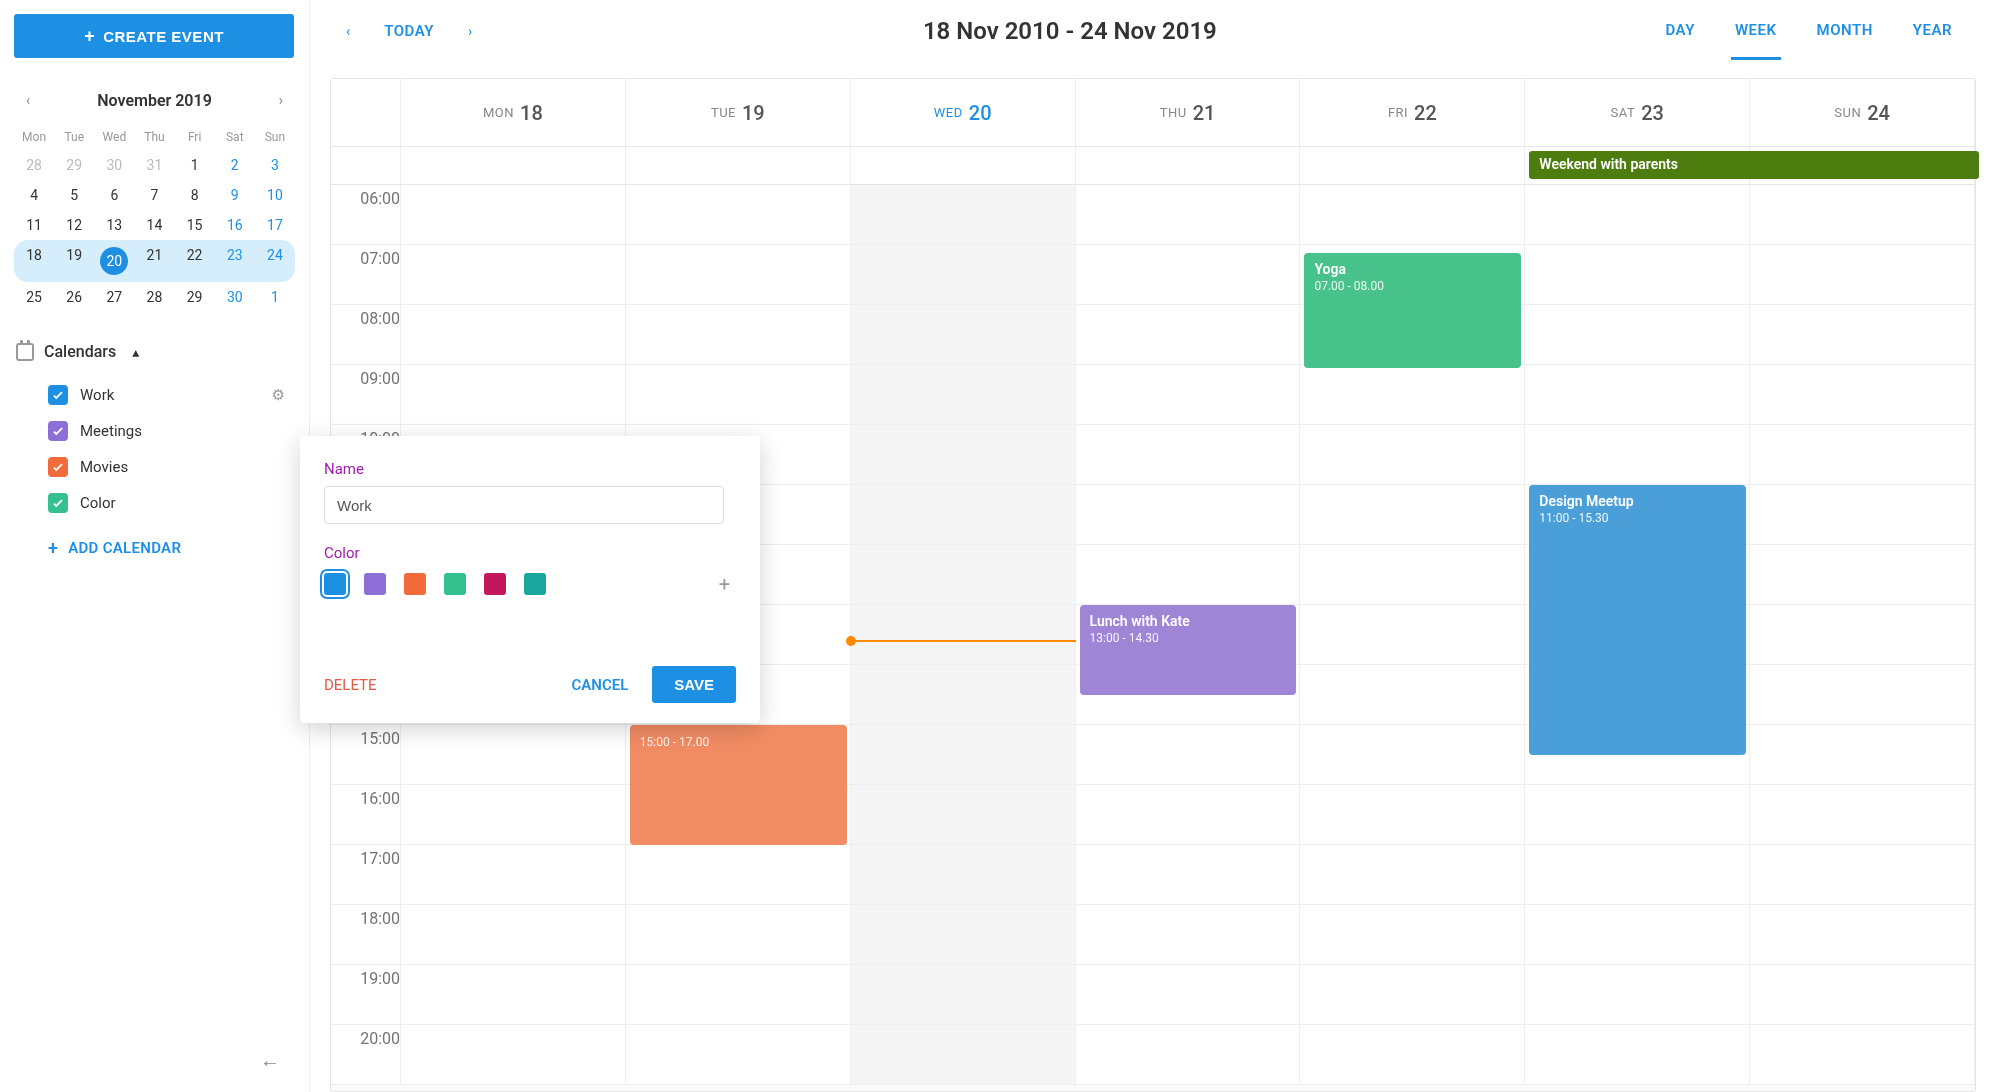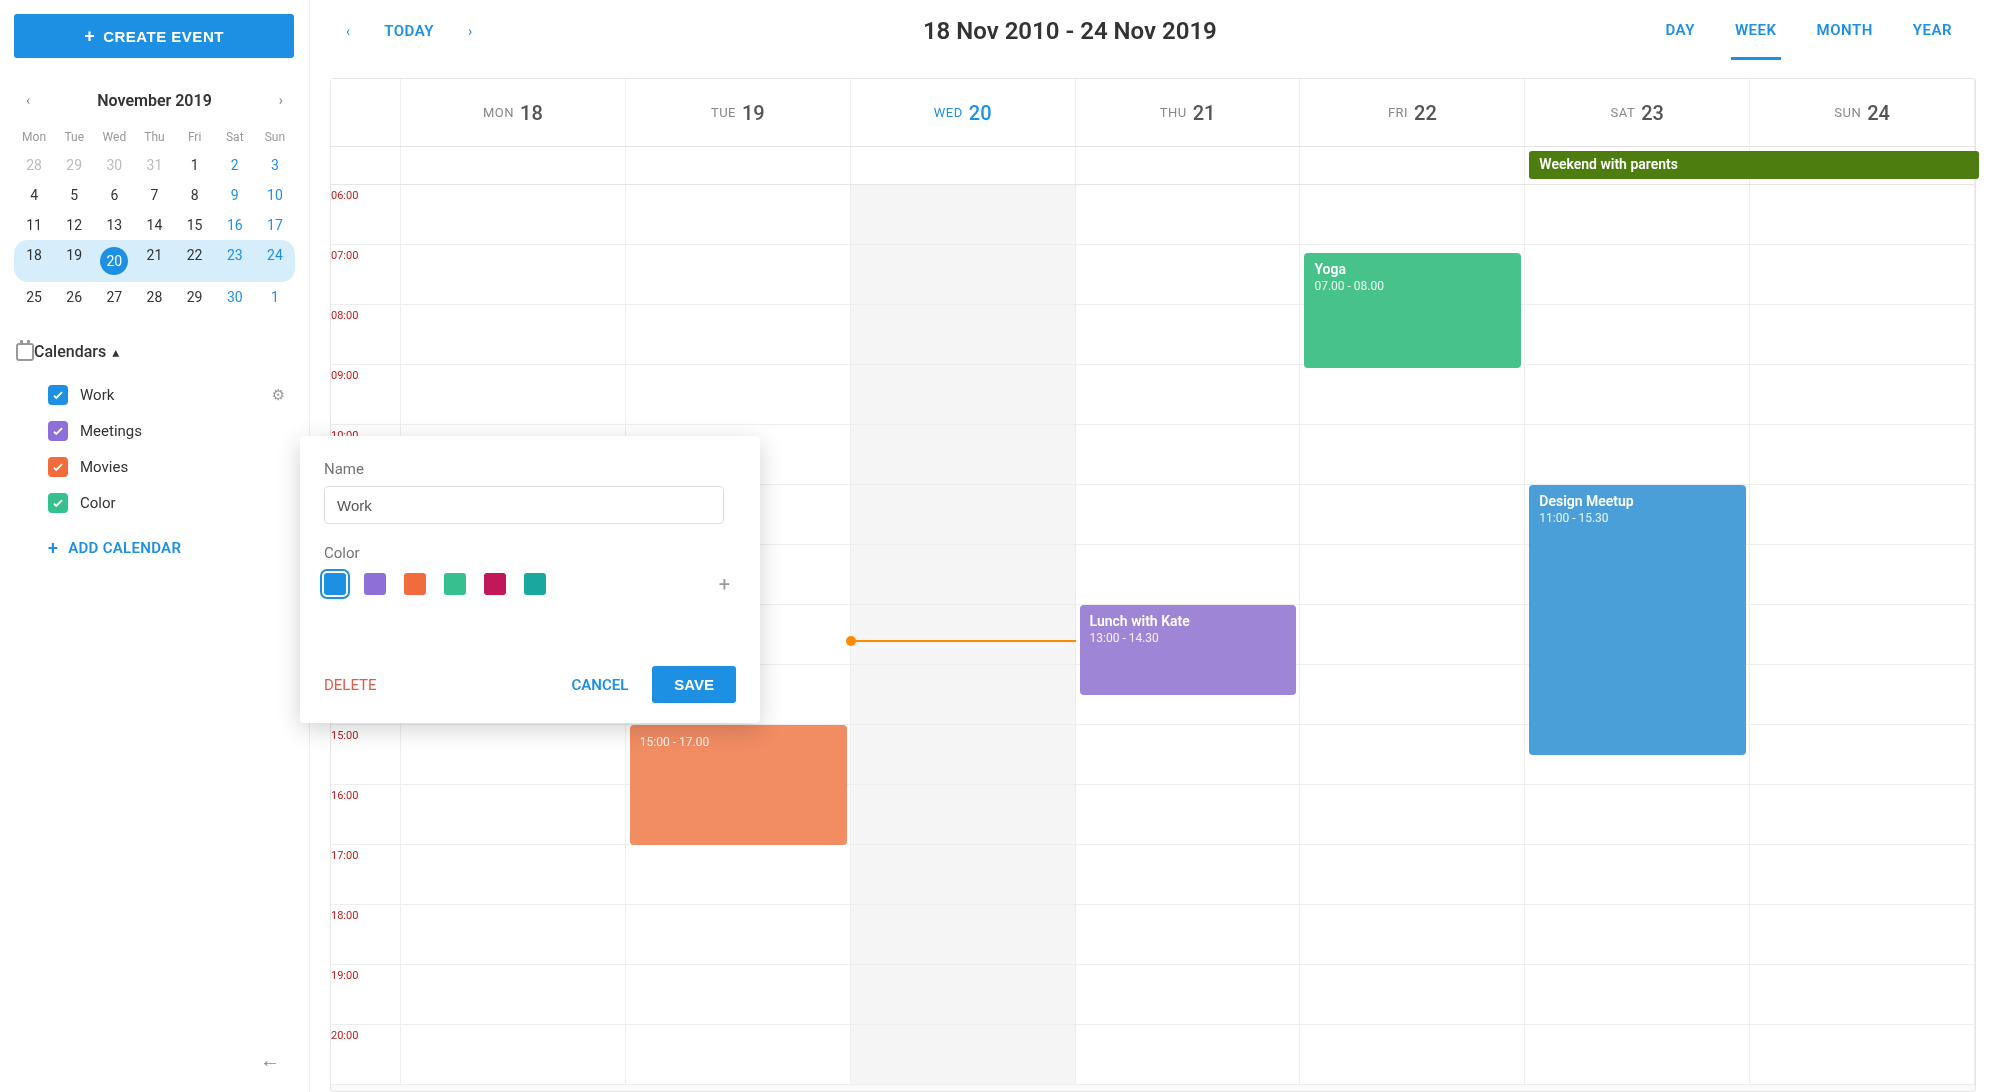--- a/index.html
+++ b/index.html
@@ -15,21 +15,21 @@
 .mini-grid { margin-top: 12px; display: grid; grid-template-columns: repeat(7, 1fr); text-align: center; }
 .mini-grid .dow { font-size: 12px; color: #999; padding: 6px 0; }
 .mini-grid .day { font-size: 14px; padding: 7px 0; cursor: pointer; position: relative; color: #333; }
 .mini-grid .day.muted { color: #bbb; }
 .mini-grid .day.blue { color: #1E90E4; }
 .mini-grid .day.today span { background: #1E90E4; color: #fff; border-radius: 50%; display: inline-block; width: 28px; height: 28px; line-height: 28px; }
 .mini-grid .week-hl { background: #D6EDFB; }
 .mini-grid .week-hl.first { border-radius: 14px 0 0 14px; }
 .mini-grid .week-hl.last { border-radius: 0 14px 14px 0; }
 .cal-section { margin-top: 24px; }
-.cal-section-header { display: flex; align-items: center; gap: 0; padding: 6px 2px; cursor: pointer; }
+.cal-section-header { display: flex; align-items: center; gap: 10px; padding: 6px 2px; cursor: pointer; }
 .cal-section-header .cal-icon { width: 18px; height: 18px; border: 2px solid #999; border-radius: 3px; position: relative; }
 .cal-section-header .cal-icon::before { content:''; position:absolute; top:-5px; left:2px; width:3px; height:5px; background:#999; border-radius:1px; }
 .cal-section-header .cal-icon::after { content:''; position:absolute; top:-5px; right:2px; width:3px; height:5px; background:#999; border-radius:1px; }
 .cal-section-header .label { font-size: 16px; font-weight: 500; }
 .cal-section-header .caret { margin-left: 6px; }
 .cal-list { margin-top: 10px; padding-left: 34px; }
 .cal-item { display: flex; align-items: center; gap: 12px; padding: 8px 0; font-size: 15px; position: relative; }
 .cal-item .chk { width: 20px; height: 20px; border-radius: 4px; display:flex; align-items:center; justify-content:center; color:#fff; font-size:14px; }
 .cal-item .gear { position: absolute; right: 10px; color: #999; }
 .add-cal { display:flex; align-items:center; gap:10px; color:#1E90E4; font-weight:600; font-size:15px; padding: 16px 0 0 34px; cursor:pointer; letter-spacing:0.3px; }
@@ -54,34 +54,34 @@
 .day-head .dno { font-size:20px; font-weight:500; color:#555; }
 .day-head.today .dnm, .day-head.today .dno { color:#1E90E4; }
 
 .allday-row { display:flex; height:38px; border-bottom:1px solid #e5e5e5; background:#fff; }
 .allday-row .tg { width:70px; border-right:1px solid #eee; }
 .allday-cell { flex:1; border-right:1px solid #eee; position:relative; }
 .allday-event { position:absolute; left:4px; right:-230px; top:4px; height:28px; background:#47C28B; color:#fff; font-size:14px; font-weight:600; border-radius:3px; padding:5px 10px; z-index:2; }
 
 .grid-body { position:relative; height:900px; overflow:hidden; background:#fff; }
 .grid-row { display:flex; height:60px; border-bottom:1px solid #eee; }
-.grid-row .tlabel { width:70px; text-align:left; font-size:11px; color:#b91c1c; padding-top:4px; border-right:1px solid #eee; }
+.grid-row .tlabel { width:70px; text-align:right; font-size:16px; color:#737373; padding-top:4px; border-right:1px solid #eee; }
 .grid-row .cell { flex:1; border-right:1px solid #eee; }
 .cell.today-col { background:#f5f5f5; }
 
 .event { position:absolute; border-radius:4px; color:#fff; padding:8px 10px; font-size:14px; }
 .event .title { font-weight:600; }
 .event .time { font-size:12px; opacity:0.9; margin-top:2px; }
 
 .now-line { position:absolute; height:2px; background:#FF8A00; z-index:3; }
 .now-line::before { content:''; position:absolute; left:-5px; top:-4px; width:10px; height:10px; border-radius:50%; background:#FF8A00; }
 
 
 .popover { position:absolute; left:300px; top:436px; width:460px; background:#fff; border-radius:4px; box-shadow:0 6px 24px rgba(0,0,0,0.18); padding:24px 24px 20px 24px; z-index:50; }
-.popover .lbl { font-size:15px; color:#737373; margin-bottom:8px; }
+.popover .lbl { font-size:15px; color:#a21caf; margin-bottom:8px; }
 .popover input[type=text] { width:400px; height:38px; border:1px solid #ddd; border-radius:4px; padding:0 12px; font-size:15px; color:#555; }
 .popover .color-row { margin-top:20px; }
 .popover .swatches { display:flex; gap:18px; margin-top:10px; align-items:center; }
 .popover .sw { width:22px; height:22px; border-radius:3px; cursor:pointer; }
 .popover .sw.selected { outline:2px solid #1E90E4; outline-offset:2px; }
 .popover .add-color { margin-left:auto; color:#999; font-size:20px; cursor:pointer; padding:0 6px; }
 .popover .actions { display:flex; align-items:center; margin-top:70px; }
 .popover .delete { color:#E05A47; font-weight:400; cursor:pointer; font-size:15px; }
 .popover .spacer { flex:1; }
 .popover .cancel { color:#1E90E4; font-weight:600; cursor:pointer; font-size:15px; margin-right:24px; }

